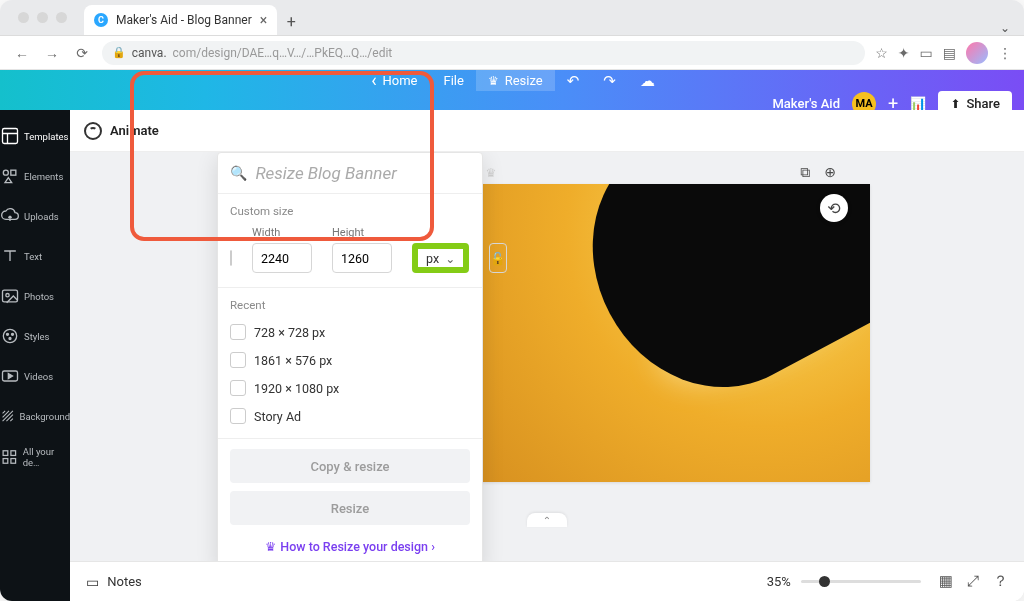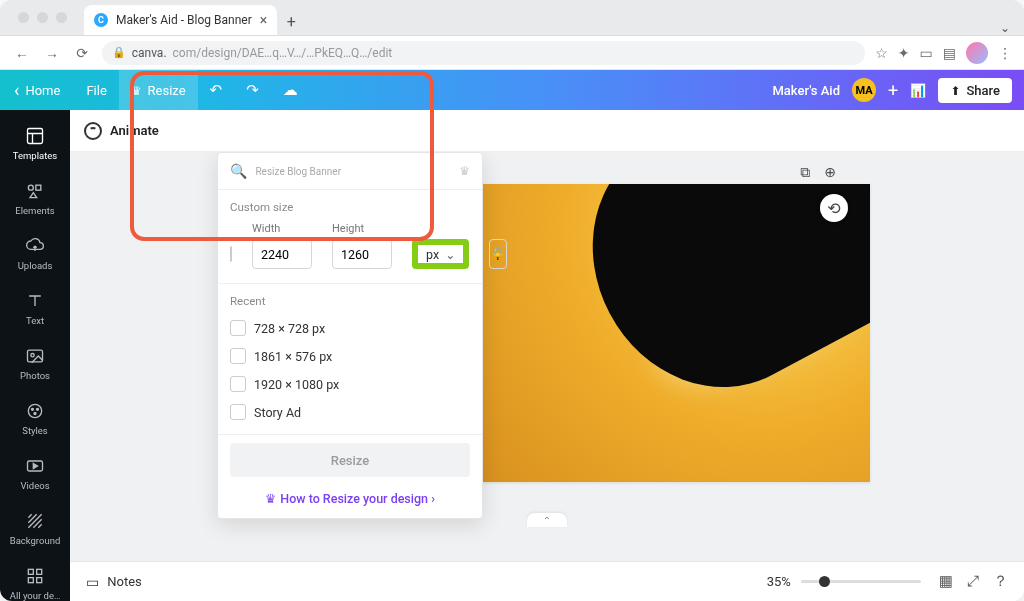--- a/index.html
+++ b/index.html
@@ -19,37 +19,37 @@
   .addr { height: 34px; background:#fff; display:flex; align-items:center; gap:10px; padding:0 12px; border-bottom:1px solid #e4e4e4; }
   .addr .nav-ico { width:20px; text-align:center; color:#6b6b6b; font-size:14px; cursor:pointer; }
   .addr .url-box { flex:1; background:#f1f3f4; border-radius:14px; height:24px; display:flex; align-items:center; padding:0 10px; font-size:12px; color:#555; gap:6px; }
   .addr .lock { font-size:11px; color:#555; }
   .addr .url-path { color:#999; overflow:hidden; white-space:nowrap; text-overflow:ellipsis;text-align:right; }
   .addr .right-icos { display:flex; gap:10px; align-items:center; color:#6b6b6b; font-size:14px; }
   .addr .avatar { width:22px; height:22px; border-radius:50%; background: linear-gradient(135deg,#f7a,#9bf); }
 
   
   .app { position:absolute; top:70px; left:0; right:0; bottom:0; display:flex; flex-direction:column; background:#fff; }
-  .top-menu { height:40px; display:flex; align-items:center; background:linear-gradient(90deg,#14c0cc 0%, #1fb7e6 20%, #4a8ef8 55%, #7a4df5 100%); color:#fff; font-size:13px; }
+  .top-menu { height:40px; display:flex; align-items:center; background:linear-gradient(90deg,#14c0cc 0%, #1fb7e6 20%, #4a8ef8 55%, #7a4df5 100%); color:#fff; font-size:13px;flex-direction:column; }
   .top-menu .menu-left { display:flex; align-items:center; height:100%; }
   .top-menu .home-btn { display:flex; align-items:center; gap:6px; padding:0 14px; height:100%; cursor:pointer; }
   .top-menu .home-btn .chev-l::before { content:"‹"; font-size:18px; position:relative; top:-1px; }
   .top-menu .menu-item { padding:0 12px; height:100%; display:flex; align-items:center; gap:6px; cursor:pointer; }
   .top-menu .resize-active { background: rgba(255,255,255,.18); }
   .top-menu .crown::before { content:"♛"; font-size:12px; }
   .top-menu .ico { font-size:15px; }
   .top-menu .menu-right { margin-left:auto; display:flex; align-items:center; gap:12px; padding-right:12px; }
   .top-menu .brand-badge { background:#f6c01f; color:#000; font-weight:700; font-size:11px; border-radius:50%; width:24px; height:24px; display:flex; align-items:center; justify-content:center; }
   .top-menu .plus { font-size:18px; cursor:pointer; }
   .top-menu .share-btn { background:#fff; color:#222; border-radius:4px; padding:5px 12px; display:flex; align-items:center; gap:6px; font-weight:500; cursor:pointer; }
   .top-menu .share-btn .up::before { content:"⬆"; font-size:12px; }
 
   .work { flex:1; display:flex; min-height:0; }
   .rail { width:70px; background:#0d1216; color:#b8bcc0; display:flex; flex-direction:column; align-items:center; padding-top:8px; gap:4px; font-size:9.5px; }
-  .rail .rail-item { width:100%; display:flex; flex-direction:column; align-items:center; gap:4px; padding:8px 0; cursor:pointer; }
+  .rail .rail-item { width:100%; display:flex; align-items:center; gap:4px; padding:8px 0; cursor:pointer; }
   .rail .rail-item.active { color:#fff; }
   .rail svg, .rail .ri { width:20px; height:20px; }
 
   .stage { flex:1; position:relative; background:#fff; display:flex; flex-direction:column; }
   .subbar { height:42px; border-bottom:1px solid #eee; display:flex; align-items:center; padding:0 14px; gap:8px; font-size:13px; color:#222; }
   .subbar .anim-ico { width:18px; height:18px; border:2px solid #333; border-radius:50%; position:relative; }
   .subbar .anim-ico::after { content:""; position:absolute; inset:3px; border:2px solid transparent; border-top-color:#333; border-radius:50%; }
   .canvas-wrap { flex:1; background:#f0f1f3; position:relative; overflow:hidden; }
   .page-tools { position:absolute; top:12px; right:188px; display:flex; gap:14px; color:#4a4a4a; font-size:14px; }
   .canvas { position:absolute; top:32px; left:270px; width:530px; height:298px; background:#efad2a; overflow:hidden; box-shadow:0 1px 3px rgba(0,0,0,.1); }
@@ -64,21 +64,21 @@
   .bottom .notes-ico::before { content:"▭"; font-size:14px; }
   .bottom .spacer { flex:1; }
   .bottom .zoom { display:flex; align-items:center; gap:10px; }
   .bottom .slider { width:120px; height:3px; background:#ddd; border-radius:2px; position:relative; }
   .bottom .slider::after { content:""; position:absolute; left:18px; top:-4px; width:11px; height:11px; background:#333; border-radius:50%; }
   .bottom .end-icos { display:flex; gap:14px; margin-left:18px; color:#555; font-size:15px; }
 
   
   .resize-panel { position:absolute; top:0; left:147px; width:266px; background:#fff; border:1px solid #e5e5e5; border-radius:4px; box-shadow:0 6px 22px rgba(0,0,0,.12); z-index:40; font-size:12.5px; color:#333; }
   .resize-panel .srch { display:flex; align-items:center; gap:8px; padding:10px 12px; border-bottom:1px solid #eee; }
-  .resize-panel .srch input { border:none; outline:none; flex:1; font-size:10px; color:#0c4a6e; }
+  .resize-panel .srch input { border:none; outline:none; flex:1; font-size:17px; color:#0c4a6e;font-style:italic; }
   .resize-panel .srch input::placeholder { color:#aaa; }
   .resize-panel .srch .mag { color:#888; font-size:14px; }
   .resize-panel .crown-s { color:#c9c9c9; font-size:12px; }
   .resize-panel .sect-h { padding:10px 12px 4px; color:#8a8a8a; font-size:11.5px; }
   .resize-panel .dims { display:flex; align-items:flex-end; gap:20px; padding:4px 12px 14px; }
   .resize-panel .dims .col { display:flex; flex-direction:column; gap:4px; }
   .resize-panel .dims label { font-size:11px; color:#777; }
   .resize-panel .dims input[type=text] { width:60px; height:30px; border:1px solid #d6d6d6; border-radius:4px; padding:0 8px; font-size:12.5px; }
   .resize-panel .chk { width:16px; height:16px; border:1px solid #ccc; border-radius:3px; margin-bottom:7px; cursor:pointer; }
   .resize-panel .unit { height:30px; border:6px solid #84cc16; border-radius:4px; display:flex; align-items:center; gap:6px; padding:0 8px; font-size:12.5px; cursor:pointer; }
@@ -300,20 +300,23 @@
               <div class="recent-item">
                   <span class="chk"></span>
                   <span>1920 × 1080 px</span>
                 </div>
               <div class="recent-item">
                   <span class="chk"></span>
                   <span>Story Ad</span>
                 </div>
             </div>
             <hr>
+            <div class="big-btn">
+                <span>Copy &amp; resize</span>
+              </div>
             <div class="big-btn" style="margin-top:8px;">
                 <span>Resize</span>
               </div>
             <div class="howto">
               <span class="crn"></span><span>How to Resize your design</span><span class="ar"></span>
             </div>
           </div>
         </div>
 
         <div class="bottom">

